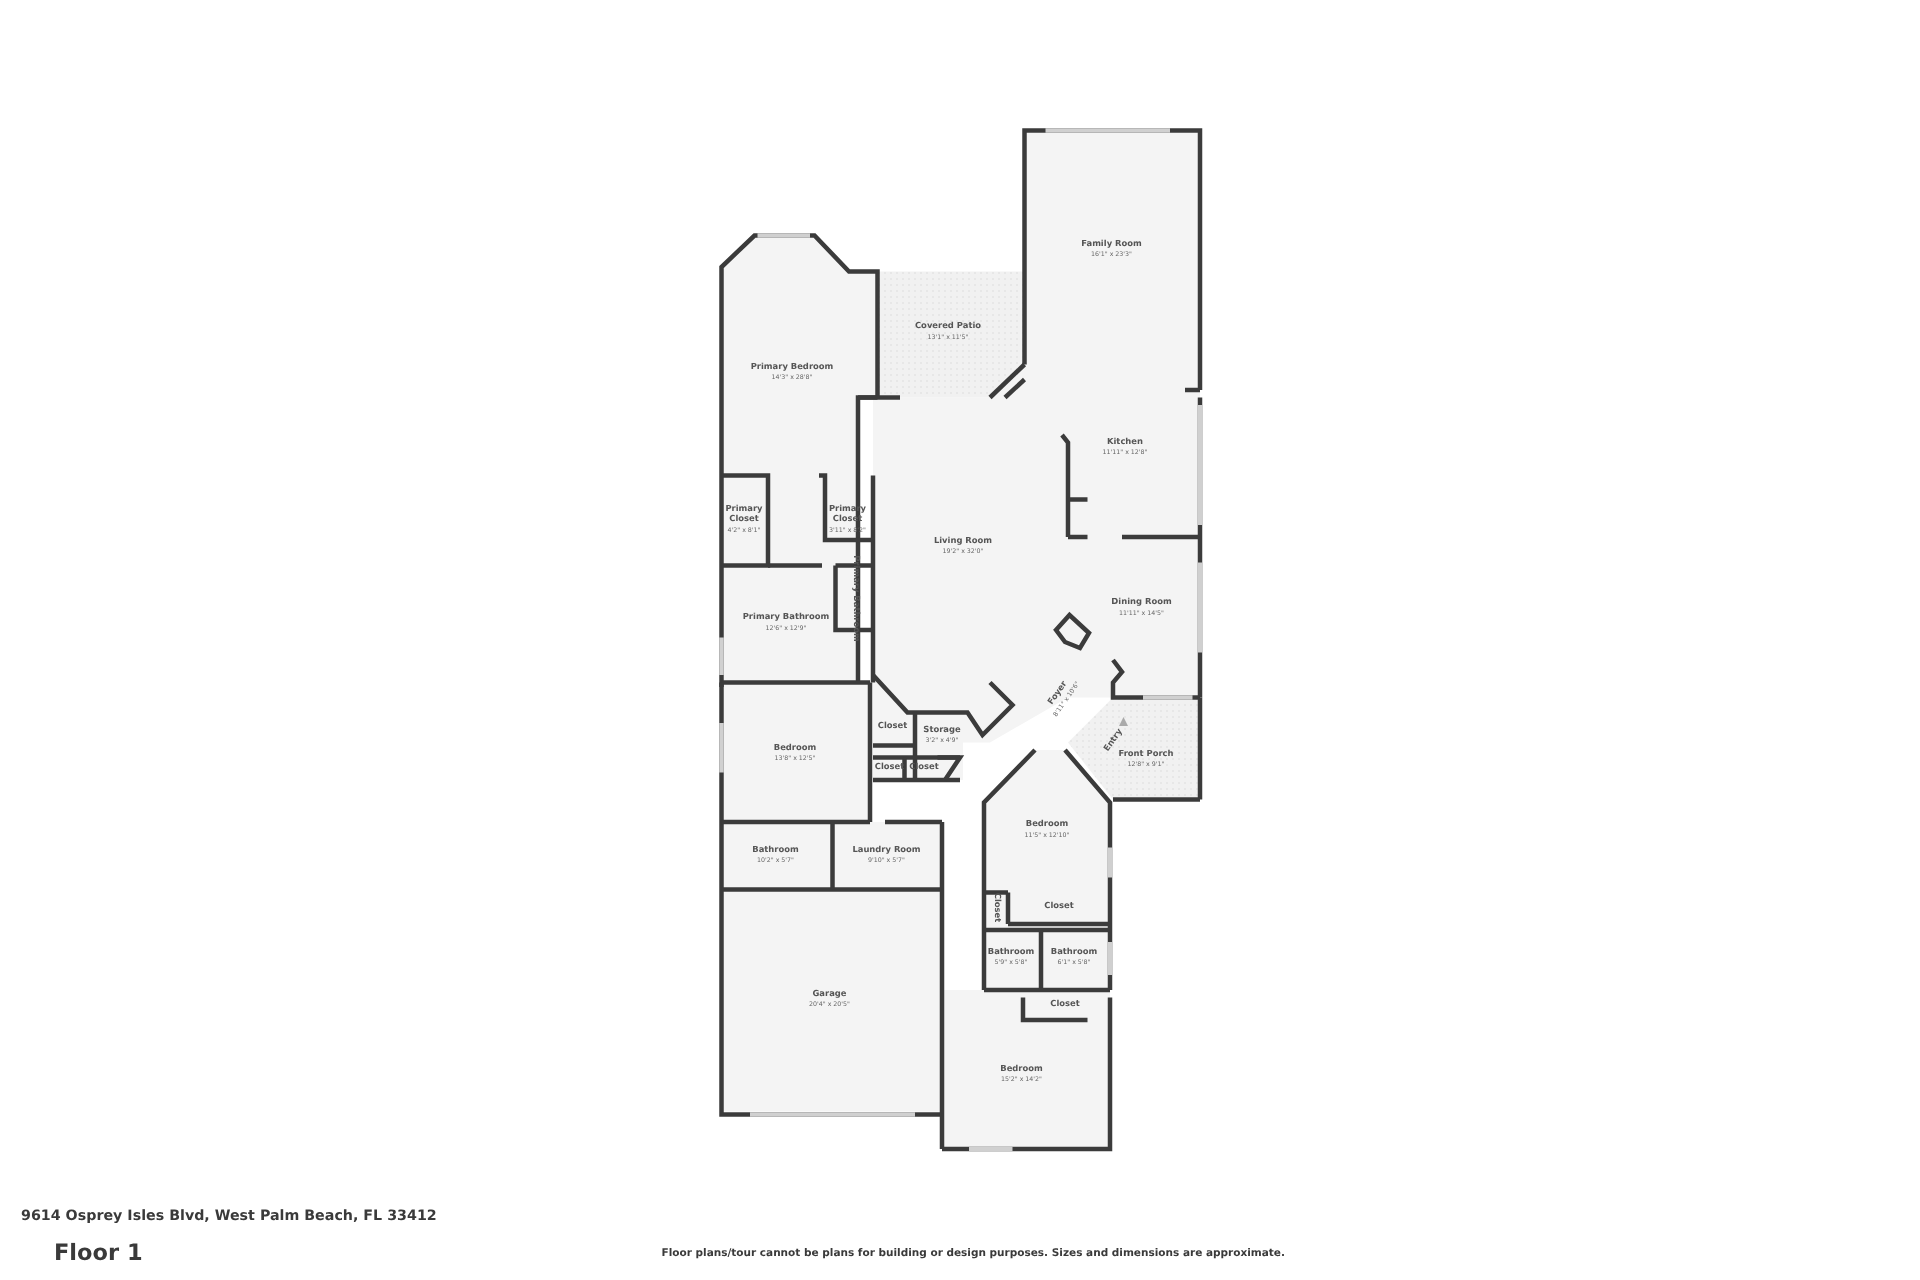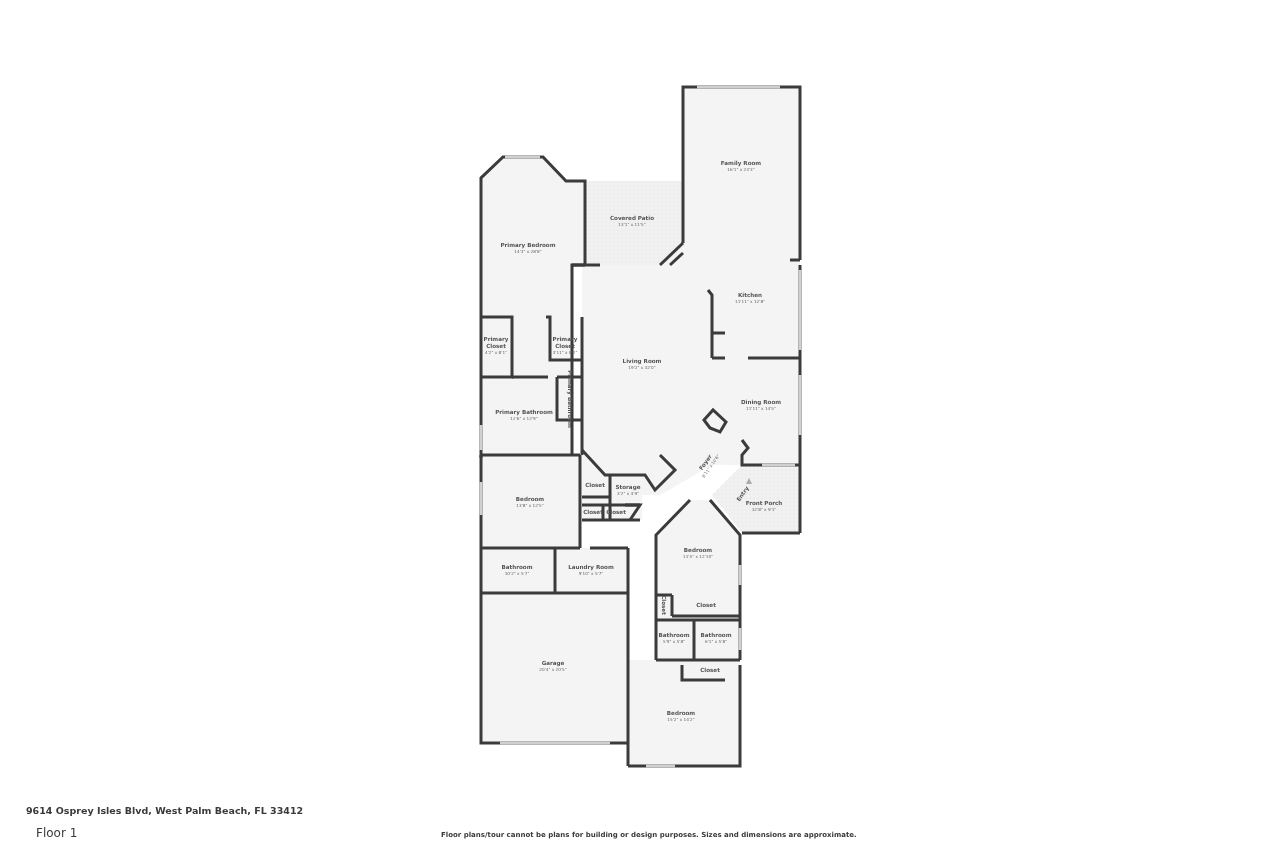--- a/index.html
+++ b/index.html
@@ -5,22 +5,22 @@
   html, body { margin:0; padding:0; background:#ffffff; }
   body { width:1280px; height:853px; position:relative; overflow:hidden;
          font-family:"DejaVu Sans", "Liberation Sans", sans-serif; color:#444; }
   #plan { position:absolute; left:0; top:0; width:1280px; height:853px; }
   .room-label { position:absolute; transform:translate(-50%,-50%); text-align:center;
                 white-space:nowrap; line-height:1.25; pointer-events:none; }
   .room-name { font-size:5.6px; font-weight:bold; color:#555; display:block; }
   .room-dim { font-size:4.2px; color:#666; display:block; }
   .vert { transform:translate(-50%,-50%) rotate(90deg); }
   .diag { transform:translate(-50%,-50%) rotate(-55deg); }
-  .footer-address { position:absolute; left:26px; top:805px; font-size:9.5px; font-weight:bold; color:#3a3a3a; }
-  .footer-floor { position:absolute; left:22px; top:826px; font-size:12px; font-weight:normal; color:#3a3a3a;padding-left:14px; }
+  .footer-address { position:absolute; left:14px; top:805px; font-size:9.5px; font-weight:bold; color:#3a3a3a; }
+  .footer-floor { position:absolute; left:22px; top:826px; font-size:15px; font-weight:bold; color:#3a3a3a;padding-left:14px; }
   .footer-disclaimer { position:absolute; left:441px; top:831px; font-size:7px; font-weight:bold; color:#3a3a3a; }
 </style>
 </head>
 <body>
 
 <svg id="plan" viewBox="0 0 1280 853" xmlns="http://www.w3.org/2000/svg">
   <defs>
     <pattern id="dots" width="4" height="4" patternUnits="userSpaceOnUse">
       <rect width="4" height="4" fill="#f1f1f1"></rect>
       <circle cx="2" cy="2" r="0.5" fill="#d8d8d8"></circle>

